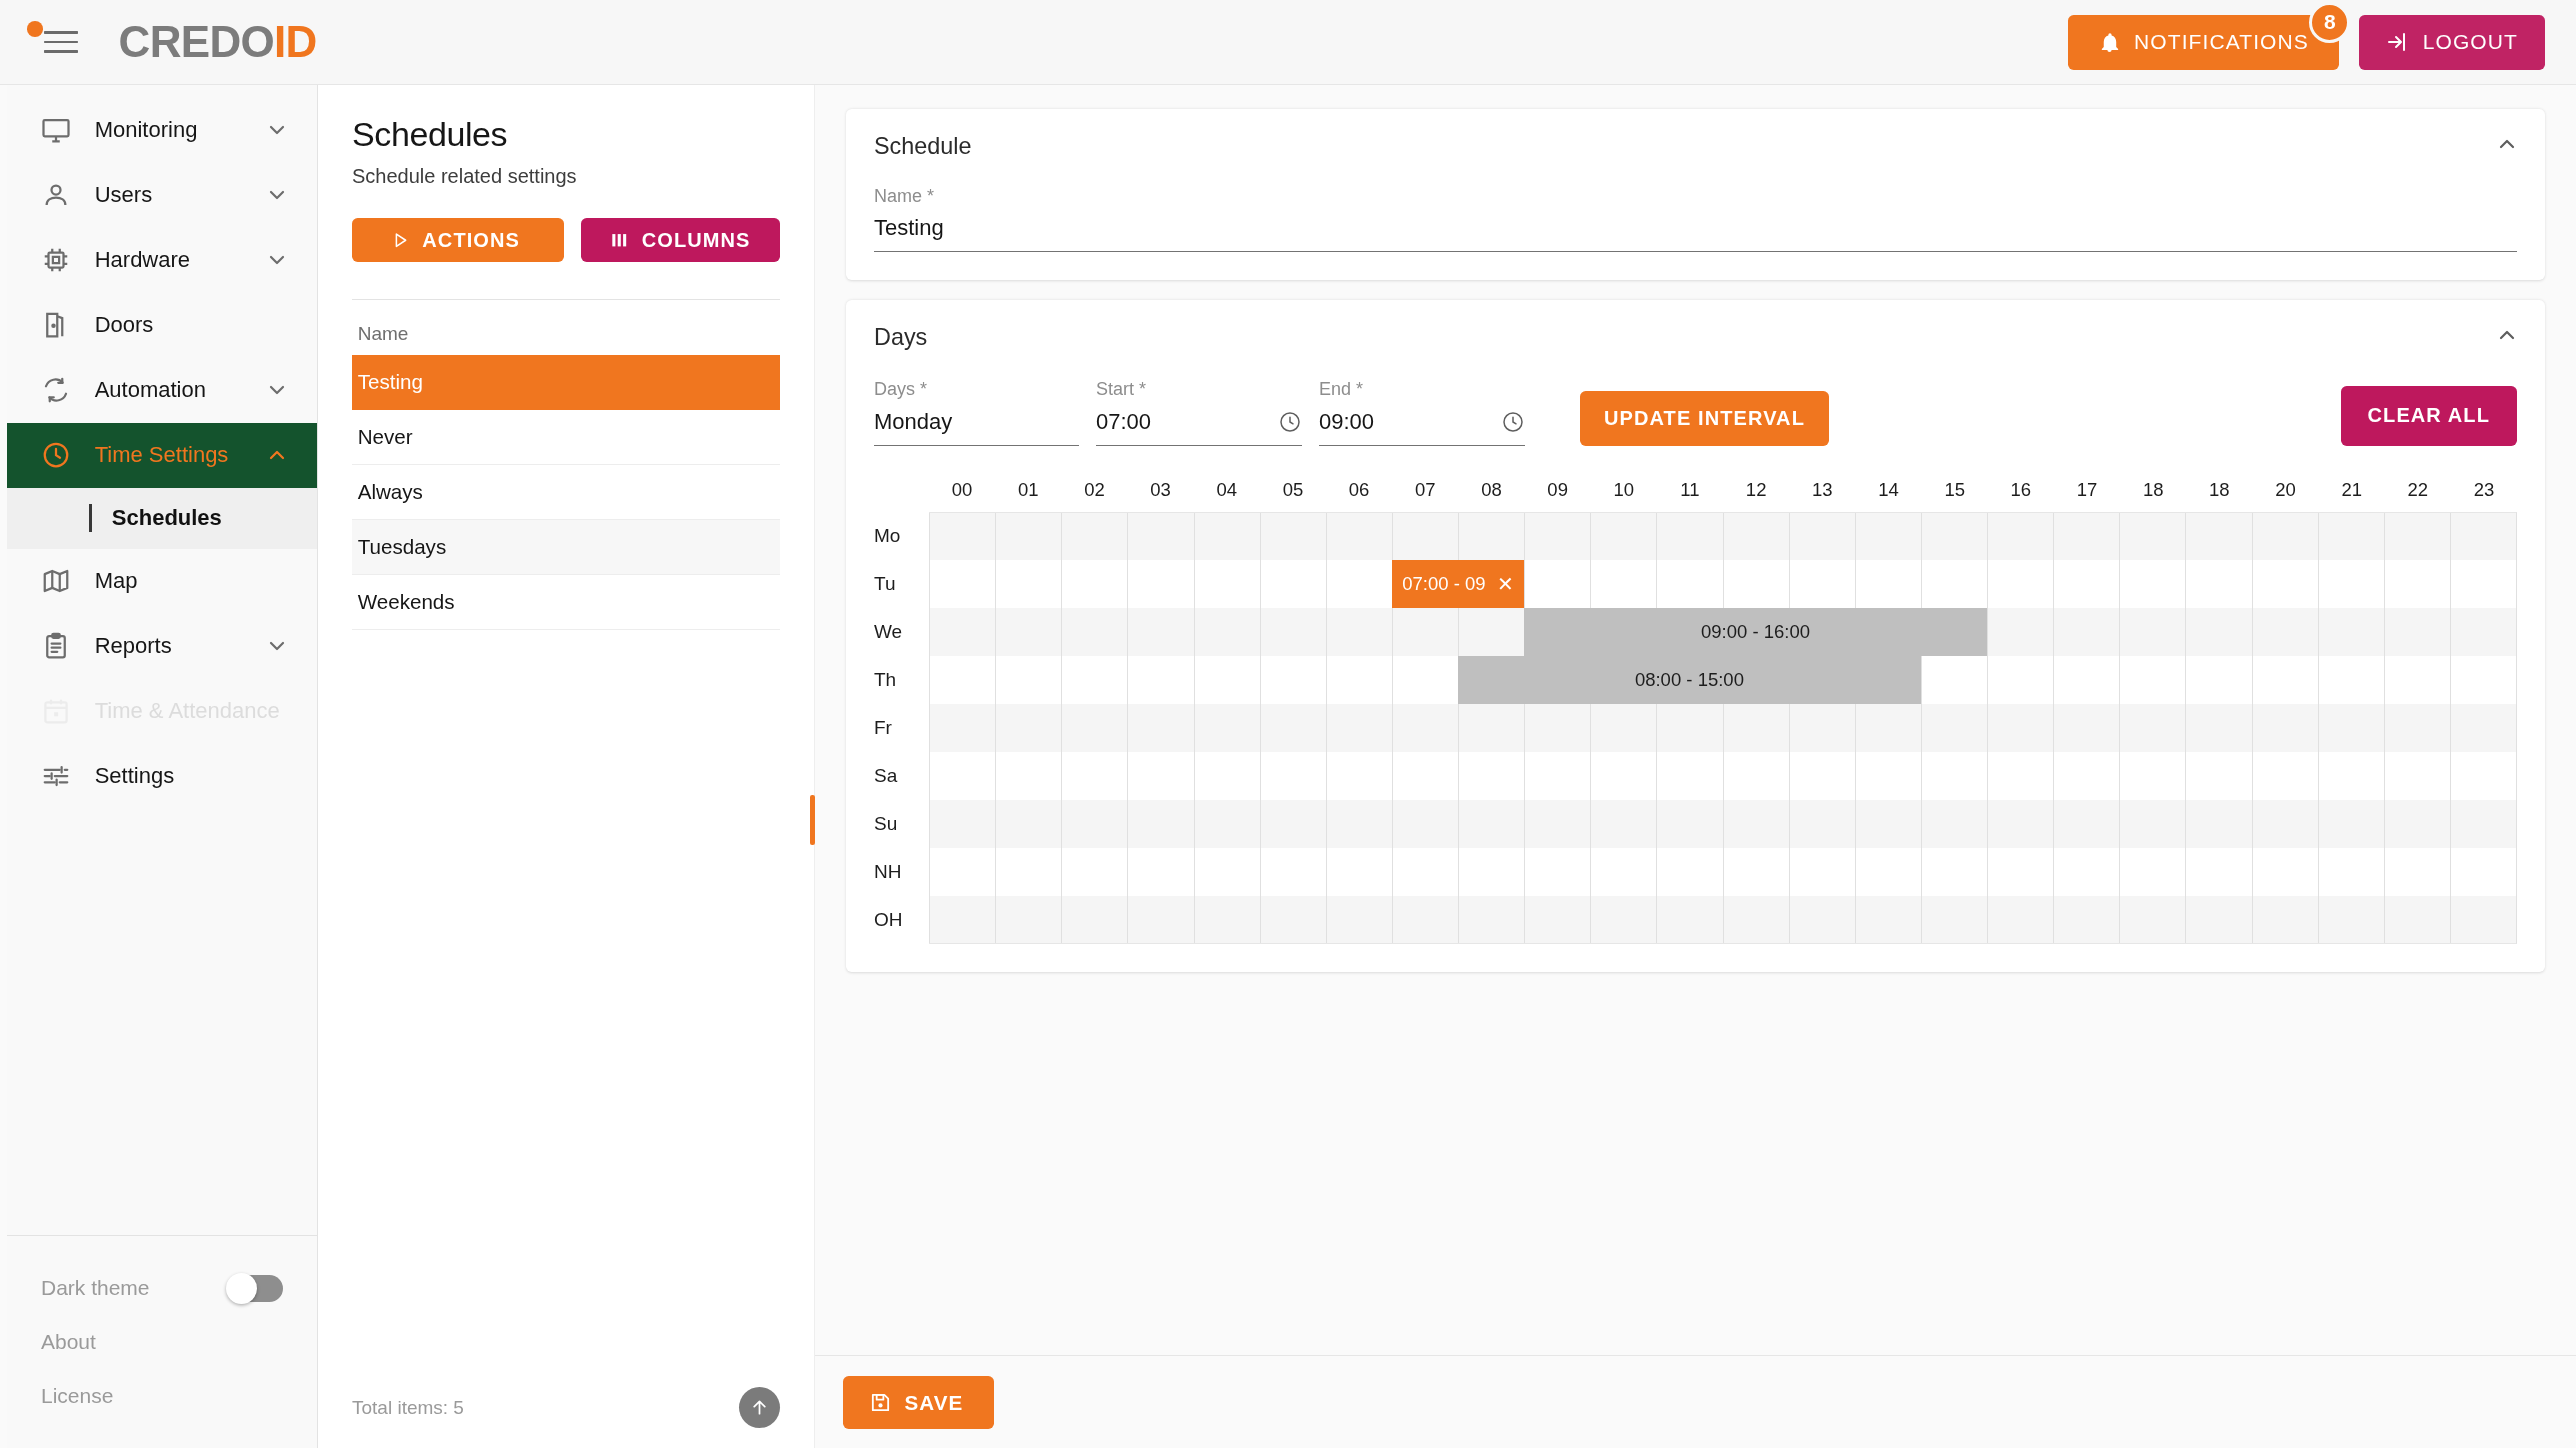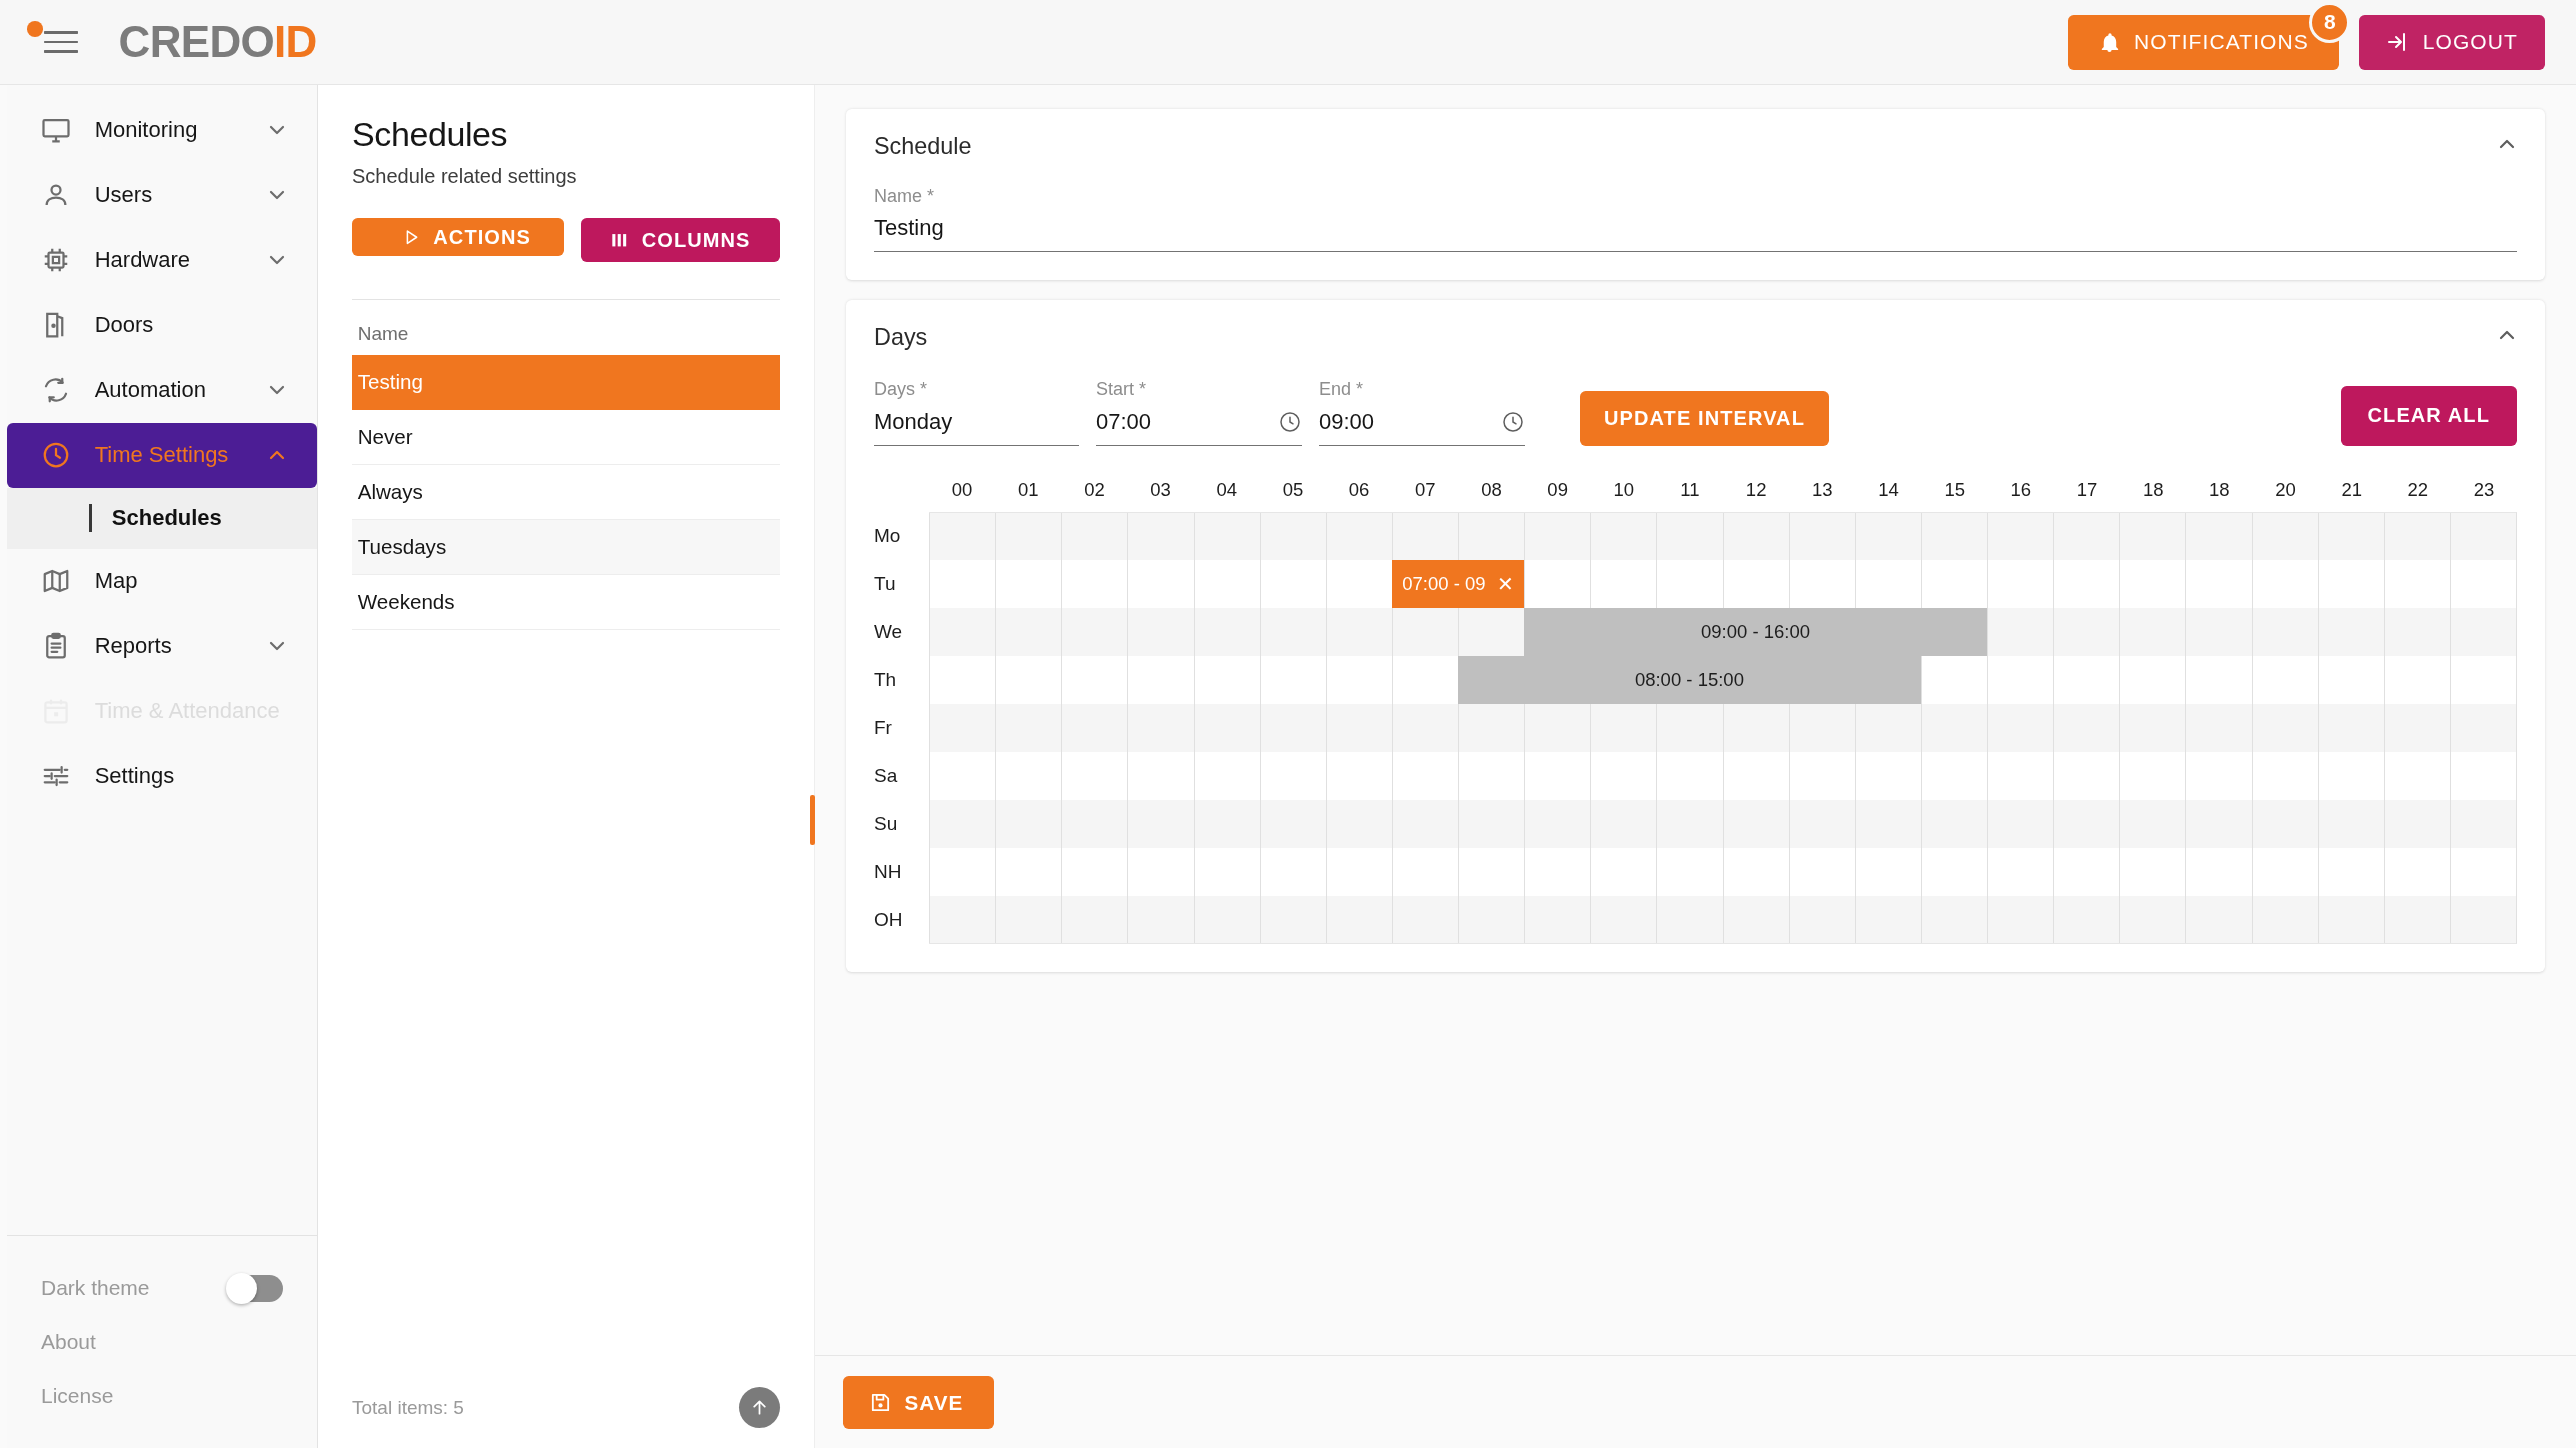--- a/index.html
+++ b/index.html
@@ -61,21 +61,21 @@
     display:flex; flex-direction:column;
   }
   .nav { flex:1; padding-top:12.8px; }
   .nav-item {
     height: 65px; display:flex; align-items:center;
     padding: 0 28px 0 34px; cursor:pointer; position:relative;
   }
   .nav-item .ico { width:43px; min-width:43px; display:flex; align-items:center; color:#6d6d6d;}
   .nav-item .lbl { font-size:22px; color:#161616; margin-left:10.7px; font-weight:400;}
   .nav-item .chev { margin-left:auto; color:#6d6d6d; display:flex; }
-  .nav-item.active { background:#4c1d95;border-radius:6px; }
+  .nav-item.active { background:#14532d; }
   .nav-item.active .lbl { color:#f0761f; font-weight:500;}
   .nav-item.active .ico, .nav-item.active .chev { color:#f0761f; }
   .nav-item.disabled .lbl { color:#dcdcdc; }
   .nav-item.disabled .ico { color:#ececec; }
 
   .subnav-item {
     height:61px; display:flex; align-items:center;
     background:#efefef; padding-left:82px; cursor:pointer;
   }
   .subnav-item .bar { width:2.8px; height:28px; background:#383838; margin-right:20px; }
@@ -92,21 +92,21 @@
   
   .listpane {
     width: 497px; min-width:497px; background:#fff;
     display:flex; flex-direction:column;
     border-right:0.7px solid #eee; position:relative;
   }
   .listpane-body { flex:1; padding: 30px 34px 0 34px; }
   .page-title { font-size:34px; font-weight:400; color:#161616; letter-spacing:-0.4px;}
   .page-sub { font-size:20px; color:#3d3d3d; margin-top:11.4px; }
   .list-actions { display:flex; gap:17px; margin-top:30px; }
-  .btn-actions { height:38px; padding:0 33px 0 28px; font-size:20px; font-weight:600; flex:1;justify-content:flex-end;}
+  .btn-actions { height:44px; padding:0 33px 0 28px; font-size:20px; font-weight:600; flex:1;}
   .btn-columns { height:44px; padding:0 24px; font-size:20px; font-weight:600; flex:1;}
   .table-head { margin-top:37px; border-top:0.7px solid #e3e3e3; padding-top:23px;}
   .col-name { font-size:19px; color:#6f6f6f; padding-left:5.7px;}
   .rows { margin-top:10px; }
   .row {
     height:55px; display:flex; align-items:center; padding-left:5.7px;
     font-size:20.6px; color:#161616; cursor:pointer;
     border-bottom:0.7px solid #ededed;
   }
   .row.alt { background:#f7f7f7; }

